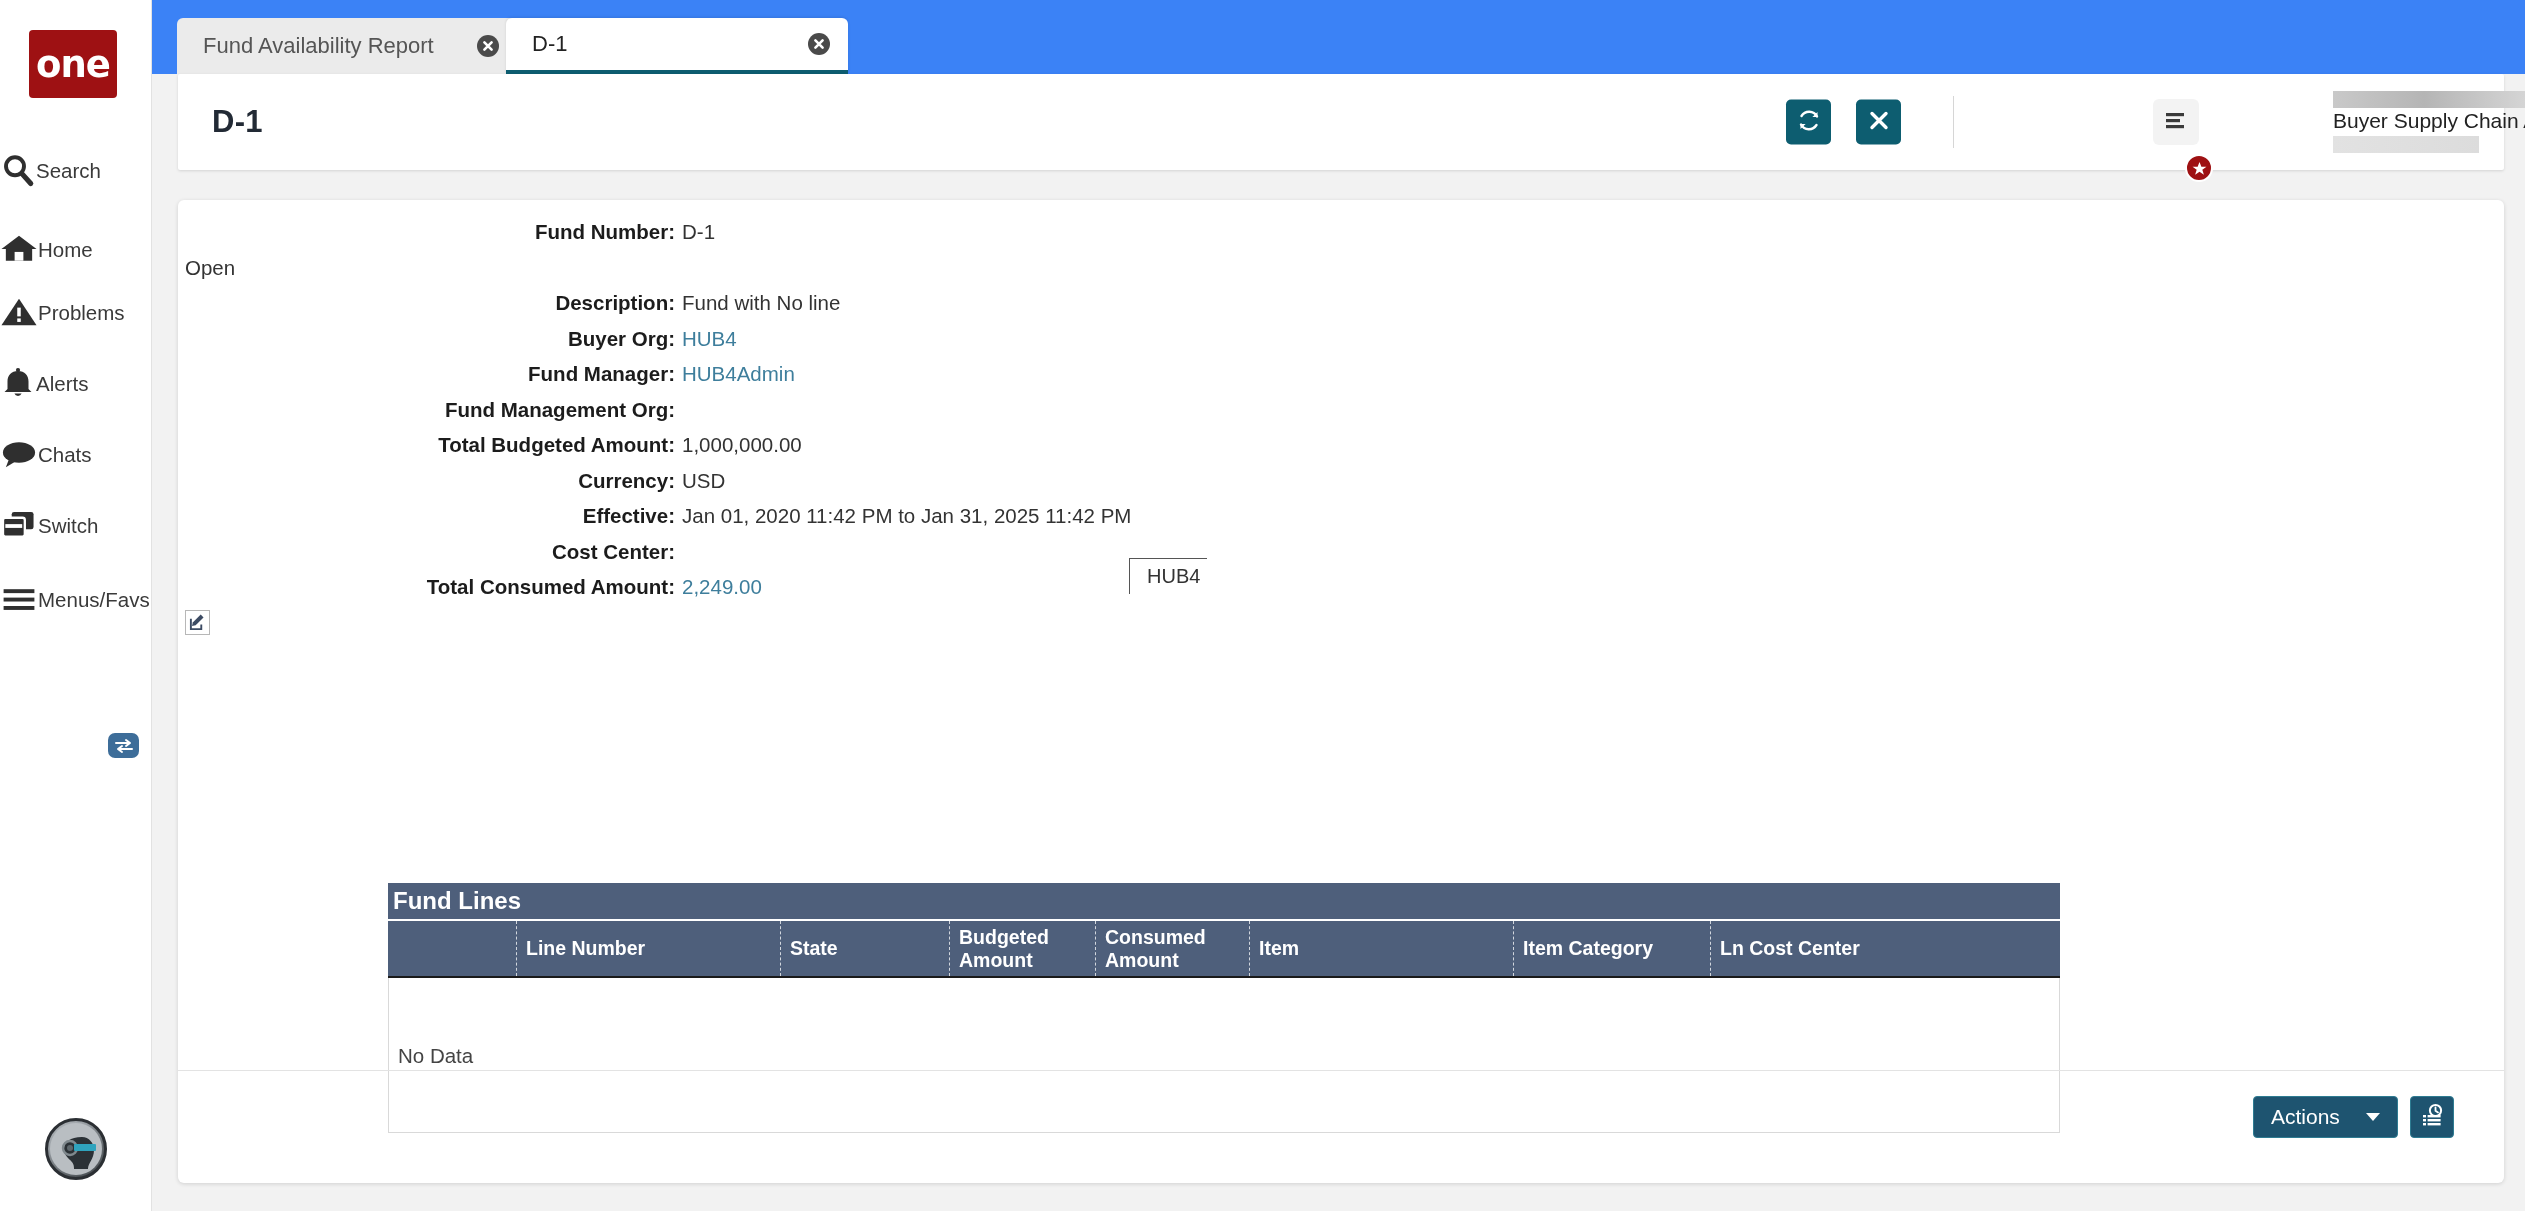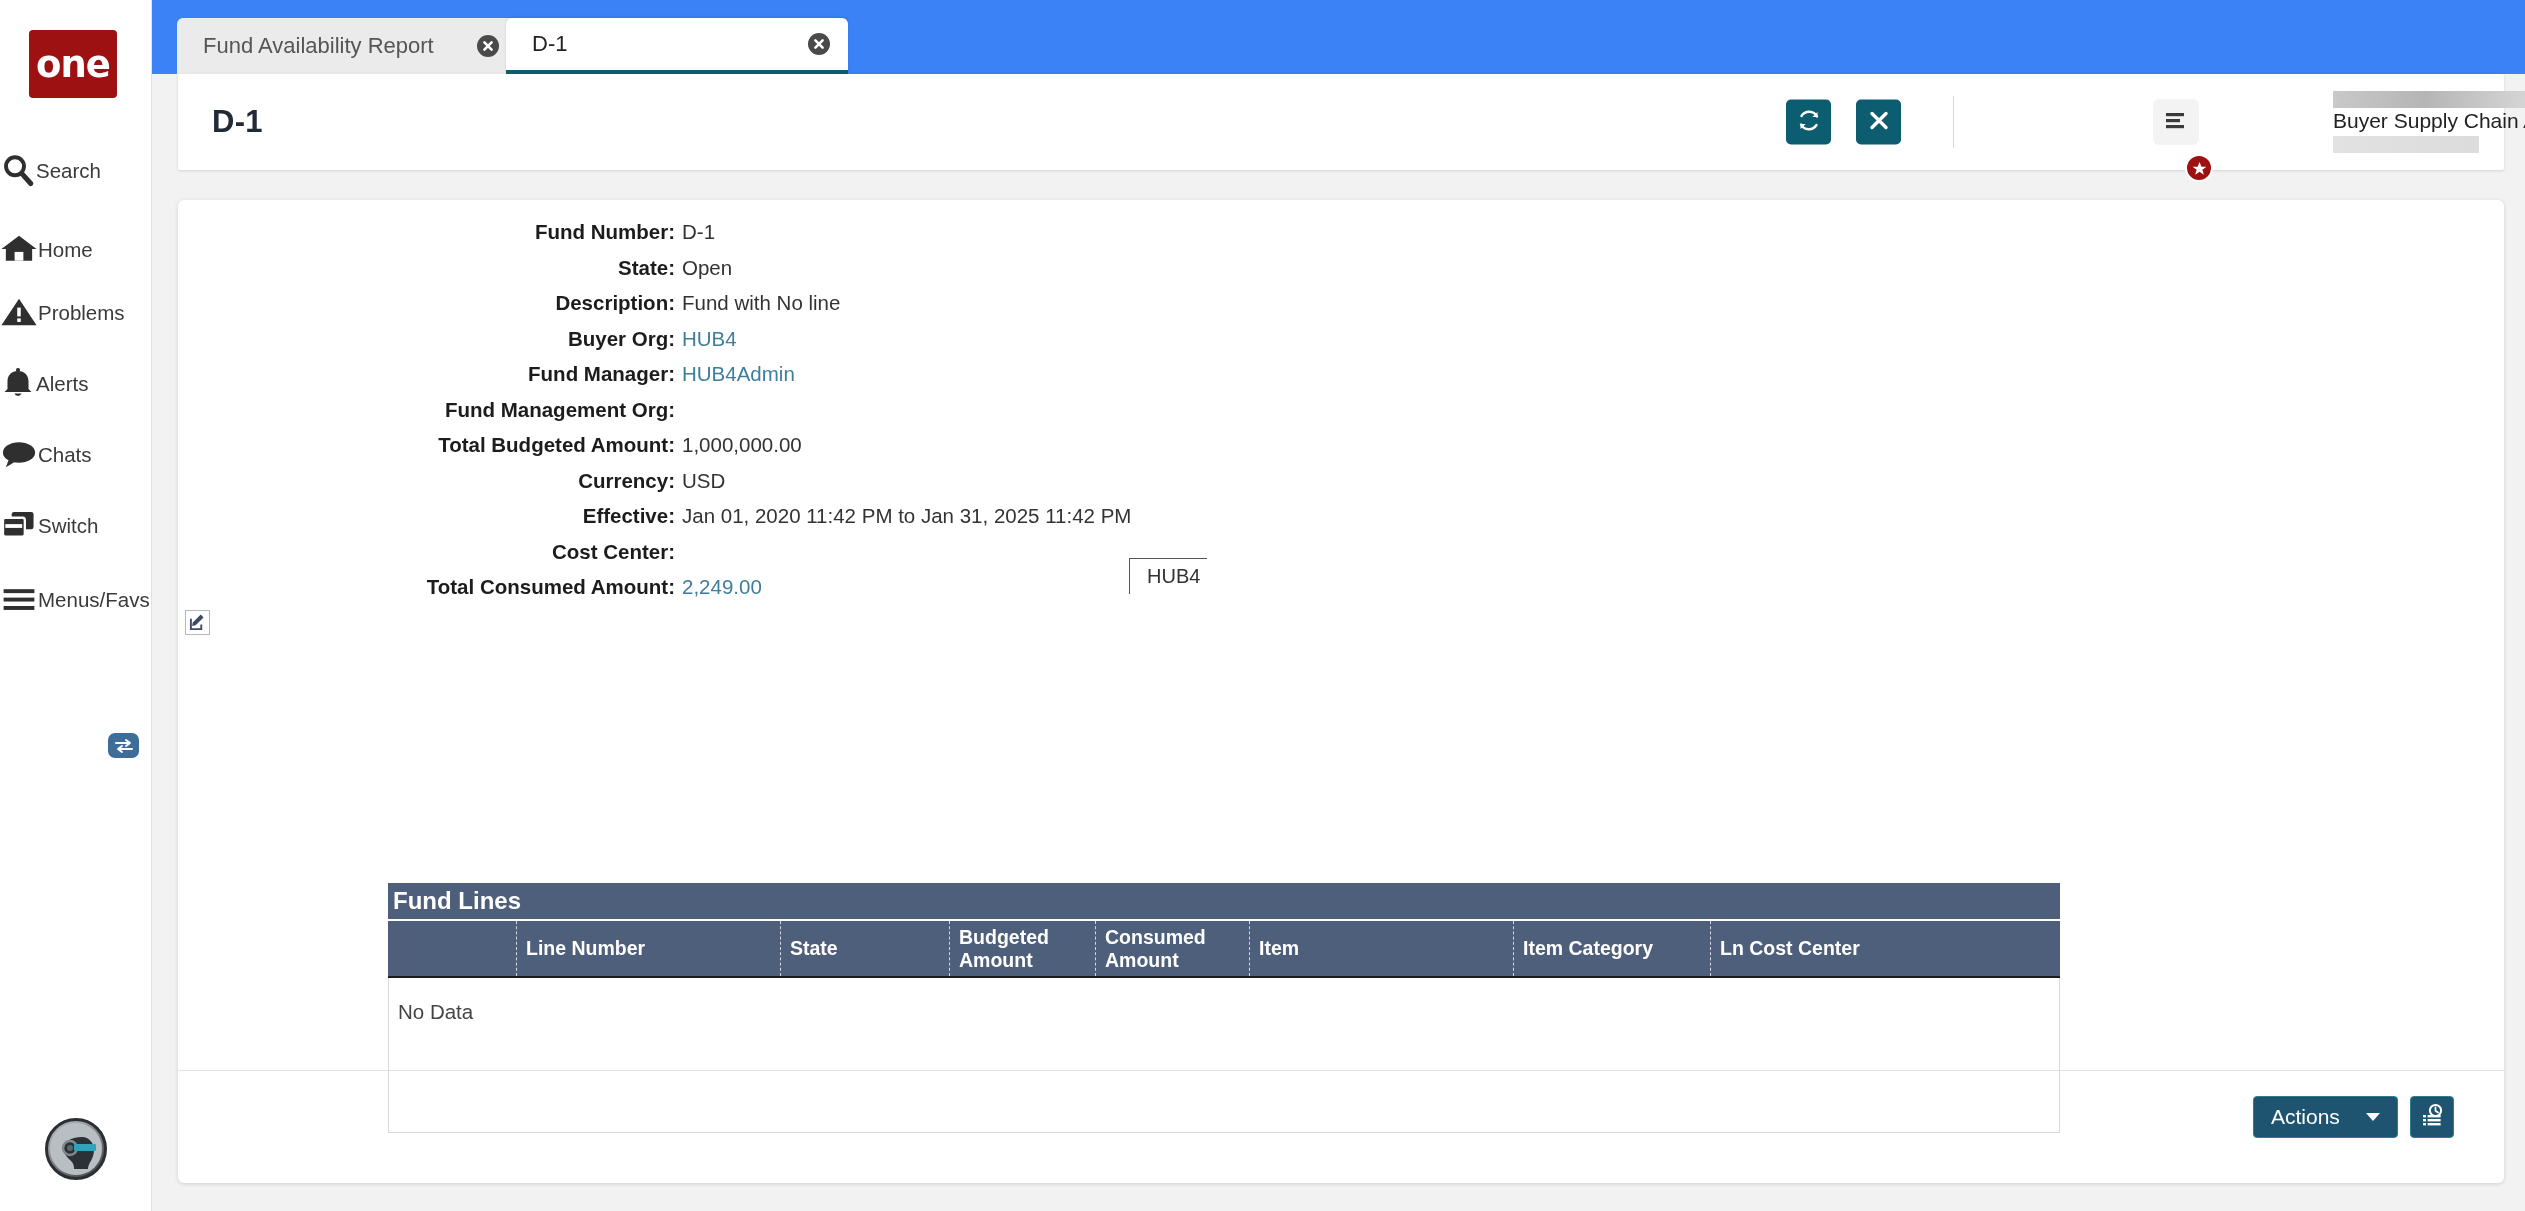--- a/index.html
+++ b/index.html
@@ -210,21 +210,21 @@
     border-left: 1px dashed rgba(255,255,255,.75);
     line-height: 1.15;
     cursor: pointer;
   }
   .th.first { border-left: none; }
   .tbl-body {
     height: 155px; background: #ffffff;
     border: 1px solid #d9d9d9; border-top: none;
     padding: 22px 0 0 9px;
   }
-  .nodata { font-size: 20.5px; color: #444; }
+  .nodata { font-size: 20.5px; color: #444; margin-top: 44px; }
 
   
   .footer-sep {
     position: absolute; left: 0; top: 870px;
     width: 2326px; height: 1px; background: #e3e3e3;
   }
   .actions-btn {
     position: absolute; left: 2075px; top: 896px;
     height: 42px; padding: 0 17px;
     background: #1e5470; border: 1px solid #2e7c92;
@@ -421,21 +421,20 @@
 <div class="content">
 
   <div class="form">
 
     <div class="frow">
       <div class="flabel">Fund Number:</div>
       <div class="fvalue">D-1</div>
     </div>
 
     <div class="frow">
-      <div class="flabel">State:</div>
       <div class="fvalue">Open</div>
     </div>
 
     <div class="frow">
       <div class="flabel">Description:</div>
       <div class="fvalue">Fund with No line</div>
     </div>
 
     <div class="frow">
       <div class="flabel">Buyer Org:</div>

